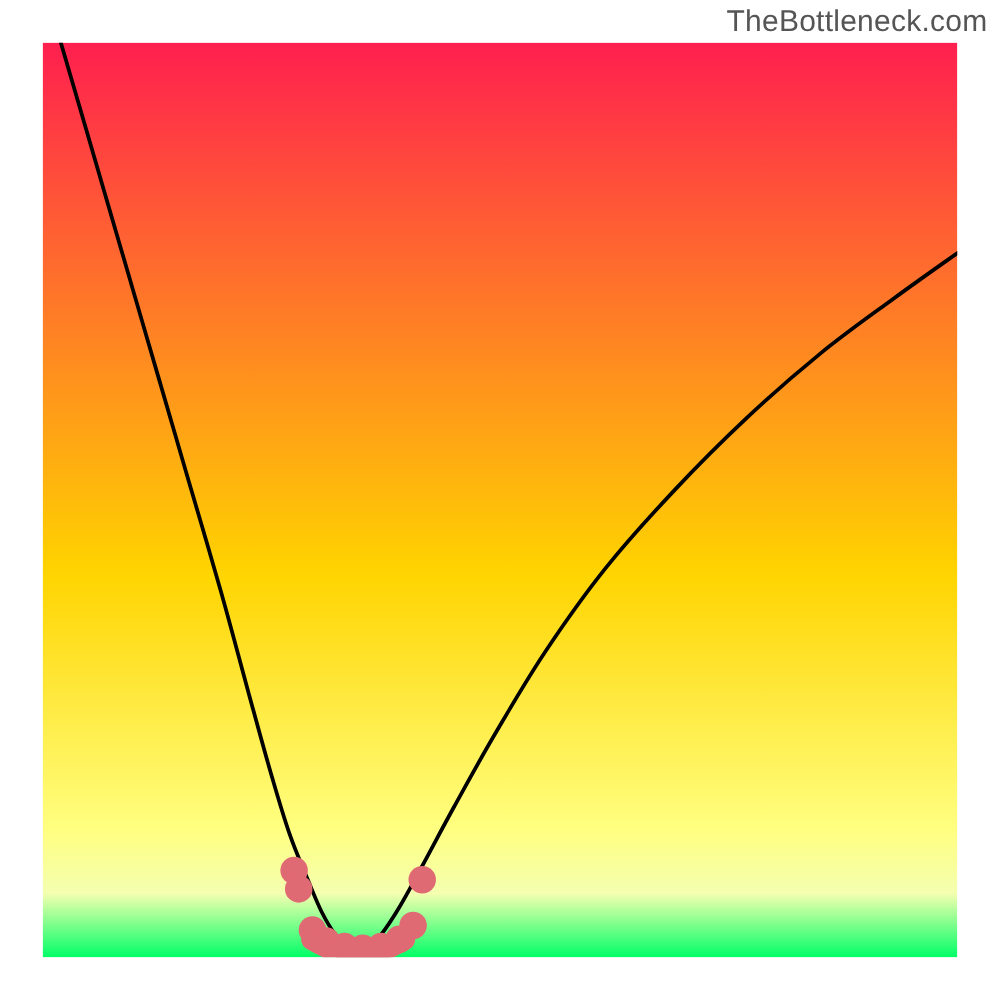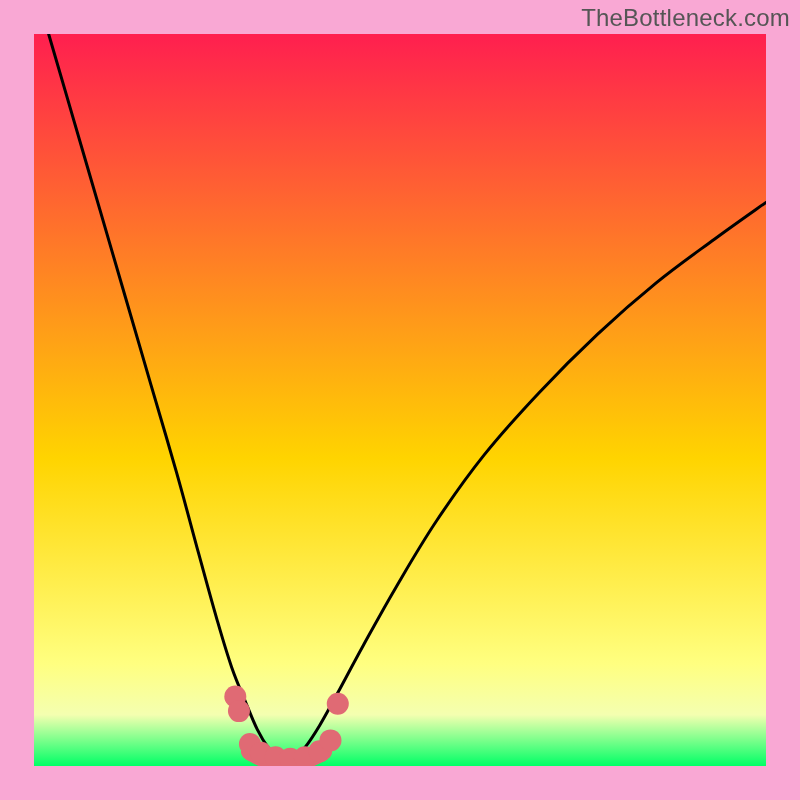--- a/index.html
+++ b/index.html
@@ -7,21 +7,21 @@
     padding: 0;
     width: 800px;
     height: 800px;
     background: #000;
     font-family: Arial, Helvetica, sans-serif;
   }
   .container {
     position: relative;
     width: 800px;
     height: 800px;
-    background: #f9a8d4;
+    background: #ffffff;
   }
   .watermark {
     position: absolute;
     top: 4px;
     right: 10px;
     color: #555;
     font-size: 24px;
     font-weight: 500;
     z-index: 10;
     letter-spacing: 0.2px;

